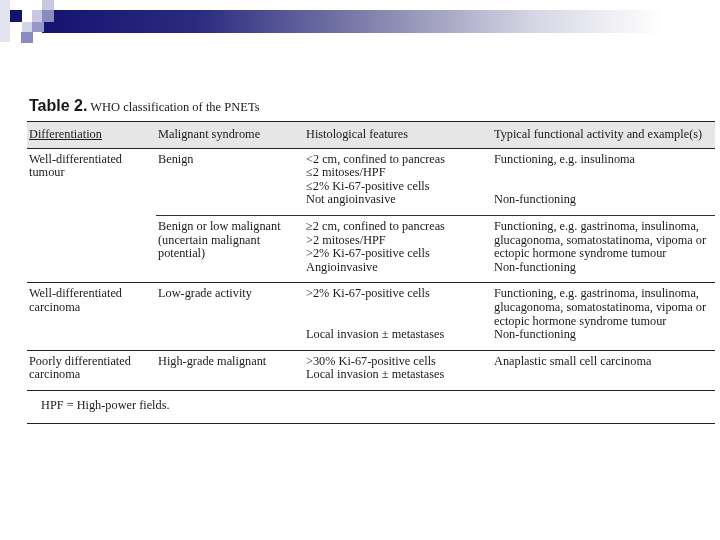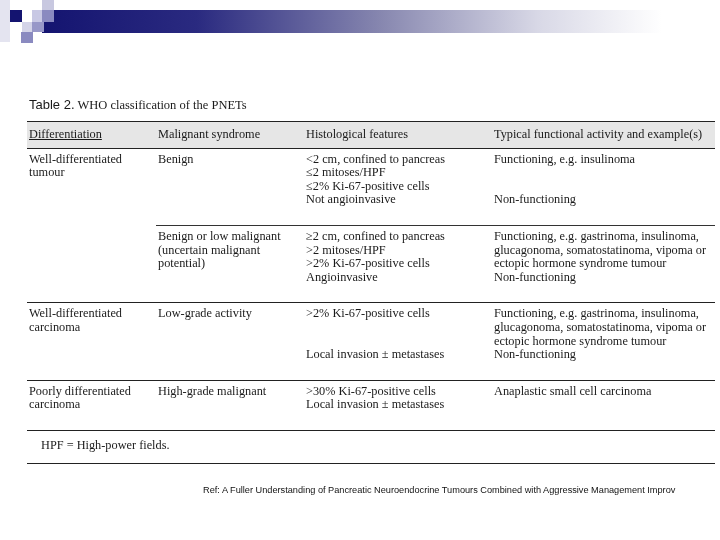--- a/index.html
+++ b/index.html
@@ -3,25 +3,25 @@
 <meta charset="utf-8">
 <style>
   html, body { margin:0; padding:0; }
   body { width:720px; height:540px; background:#ffffff; position:relative; overflow:hidden; font-family:"Liberation Serif", serif; color:#1a1a1a; }
   .banner { position:absolute; left:42px; top:10px; width:620px; height:23px;
     background:linear-gradient(to right, #141470 0%, #2a2a80 25%, #8888b0 55%, #d8d8e6 80%, #ffffff 100%); }
   .sq { position:absolute; }
   .title { position:absolute; left:44px; top:68px; font-family:"Liberation Sans", sans-serif; font-size:44px; color:#ef4444; white-space:nowrap; height:36px; overflow:hidden; line-height:50px;margin-top:42px; }
   .table-wrap { position:absolute; left:27px; top:94px; width:688px; background:#fff; }
   .caption { font-size:12.5px; margin:3px 0 0 2px; height:18px; }
-  .caption b { font-family:"Liberation Sans", sans-serif; font-weight:normal; font-size:13px; }
+  .caption b { font-family:"Liberation Sans", sans-serif; font-weight:bold; font-size:16px; }
   table { border-collapse:collapse; width:688px; margin-top:6px; font-size:12.3px; line-height:13.6px; }
   thead tr { background:#e6e6e6; border-top:1.5px solid #222; border-bottom:1.5px solid #222; }
   th { text-align:left; font-weight:normal; padding:6px 4px 6px 2px; }
-  td { vertical-align:top; padding:4px 4px 18px 2px; }
+  td { vertical-align:top; padding:4px 4px 8px 2px; }
   .c1 { width:123px;text-decoration:underline; } .c2 { width:142px; } .c3 { width:182px; }
   .grp-end td { border-bottom:1.5px solid #222; }
   .sub-end td.sub { border-bottom:1px solid #333; }
   .gap { display:block; height:13.6px; }
   .foot td { padding:8px 4px 10px 14px; border-bottom:1.5px solid #222; }
   .ref { position:absolute; left:203px; top:484px; font-family:"Liberation Sans", sans-serif; font-size:9.2px; line-height:13px; color:#111; white-space:nowrap; }
 </style>
 </head>
 <body>
 
@@ -131,14 +131,13 @@
         </td>
       </tr>
       <tr class="foot">
         <td colspan="4">HPF = High-power fields.</td>
       </tr>
     </tbody>
   </table>
 </div>
 
 <div class="ref">
-  <div>Ref:  A Fuller Understanding of Pancreatic Neuroendocrine Tumours Combined with Aggressive Management Improv</div>
 </div>
 
 </body></html>

